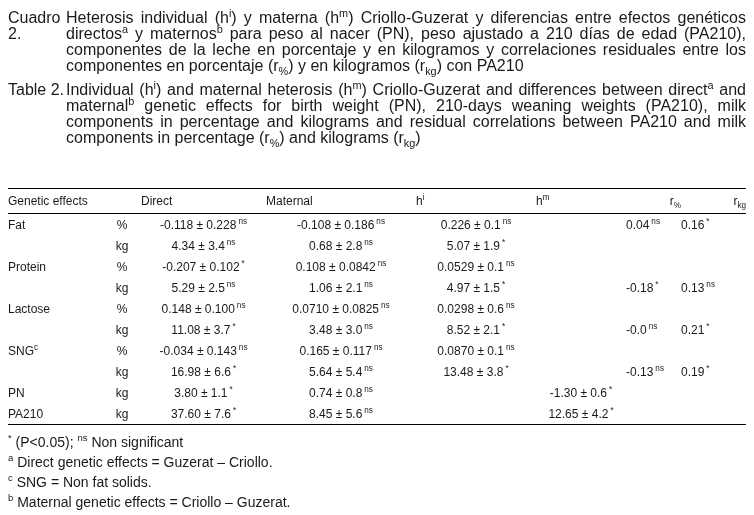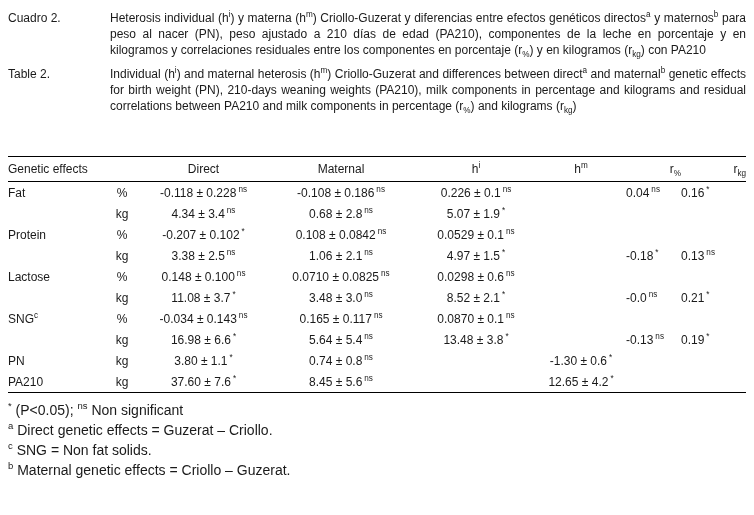--- a/index.html
+++ b/index.html
@@ -1,30 +1,30 @@
 <!DOCTYPE html>
 <html><head>
 <meta charset="utf-8">
 <style>
   * { box-sizing: border-box; }
   html, body { margin: 0; padding: 0; background: #ffffff; }
   body { font-family: "Liberation Sans", "DejaVu Sans", sans-serif; color: #1a1a1a; }
   .page { width: 754px; min-height: 515px; padding: 10px 8px 6px 8px; background: #ffffff; }
 
-  .caption { display: flex; font-size: 12px; line-height: 16px; }
+  .caption { display: flex; font-size: 16px; line-height: 16px; }
   .caption + .caption { margin-top: 8px; }
   .cap-label { flex: 0 0 58px; }
-  .cap-text { flex: 1; text-align: justify; margin-left: 44px; }
+  .cap-text { flex: 1; text-align: justify; }
 
   sup { font-size: 0.68em; line-height: 0; vertical-align: super; }
   sub { font-size: 0.68em; line-height: 0; vertical-align: sub; }
 
   table.data { width: 738px; border-collapse: collapse; margin-top: 42px;
                font-size: 12px; table-layout: fixed; }
-  thead th { font-weight: normal; text-align: center; padding: 5px 0;
+  thead th { font-weight: normal; text-align: left; padding: 5px 0;
              border-top: 1px solid #000; border-bottom: 1px solid #000; }
   thead th.c-lbl { text-align: left; }
   thead th.c-r { text-align: right; }
   tbody td { padding: 3.5px 0; }
   td.c-lbl { text-align: left; }
   td.c-unit { text-align: center; }
   td.c-num { text-align: center; }
   td.c-r, th.c-r { text-align: left; }
   tbody tr:last-child td { border-bottom: 1px solid #000; }
   .sig { margin-left: 2px; }
@@ -101,21 +101,21 @@
         <td class="c-num"><span>0.108 ± 0.0842</span><sup class="sig">ns</sup></td>
         <td class="c-num"><span>0.0529 ± 0.1</span><sup class="sig">ns</sup></td>
         <td class="c-num"><span></span><sup class="sig"></sup></td>
         <td class="c-r"><span></span><sup class="sig"></sup></td>
         <td class="c-r"><span></span><sup class="sig"></sup></td>
       </tr>
 
       <tr>
         <td class="c-lbl"><span></span><sup></sup></td>
         <td class="c-unit">kg</td>
-        <td class="c-num"><span>3.38 ± 2.5</span><sup class="sig">ns</sup></td>
+        <td class="c-num"><span>5.29 ± 2.5</span><sup class="sig">ns</sup></td>
         <td class="c-num"><span>1.06 ± 2.1</span><sup class="sig">ns</sup></td>
         <td class="c-num"><span>4.97 ± 1.5</span><sup class="sig">*</sup></td>
         <td class="c-num"><span></span><sup class="sig"></sup></td>
         <td class="c-r"><span>-0.18</span><sup class="sig">*</sup></td>
         <td class="c-r"><span>0.13</span><sup class="sig">ns</sup></td>
       </tr>
 
       <tr>
         <td class="c-lbl"><span>Lactose</span><sup></sup></td>
         <td class="c-unit">%</td>

